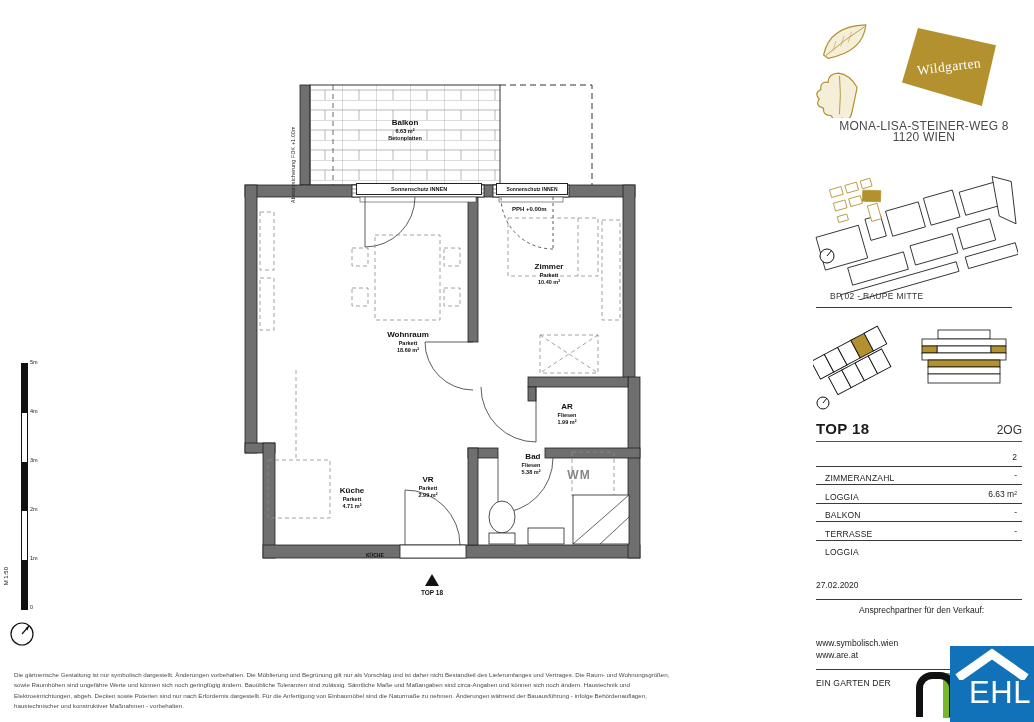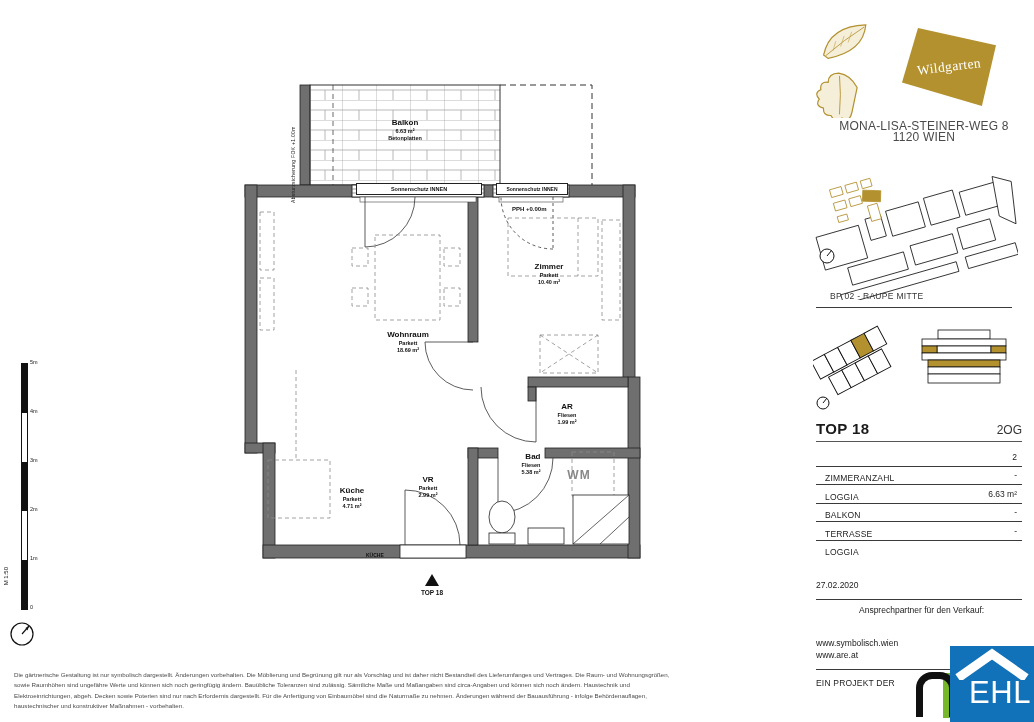--- a/index.html
+++ b/index.html
@@ -316,21 +316,21 @@
     </div>
   </div>
 
   <div class="datebox">27.02.2020</div>
   <div class="contact">Ansprechpartner für den Verkauf:</div>
   <div class="websites">
     <div>www.symbolisch.wien</div>
     <div>www.are.at</div>
   </div>
   <div class="rule" style="left:816px;top:669px;width:184px;"></div>
-  <div class="projlabel">EIN PROJEKT DER</div>
+  <div class="projlabel">EIN GARTEN DER</div>
 
   <div class="are-green"></div>
   <div class="are-arch"></div>
 
   <div class="ehl-box">
     <svg width="84" height="34" viewBox="0 0 84 34" style="position:absolute;left:0;top:0;">
       <path d="M8,32 L42,8 L76,32" stroke="#fff" stroke-width="9" fill="none"></path>
     </svg>
     <div class="ehl-text">EHL</div>
   </div>

